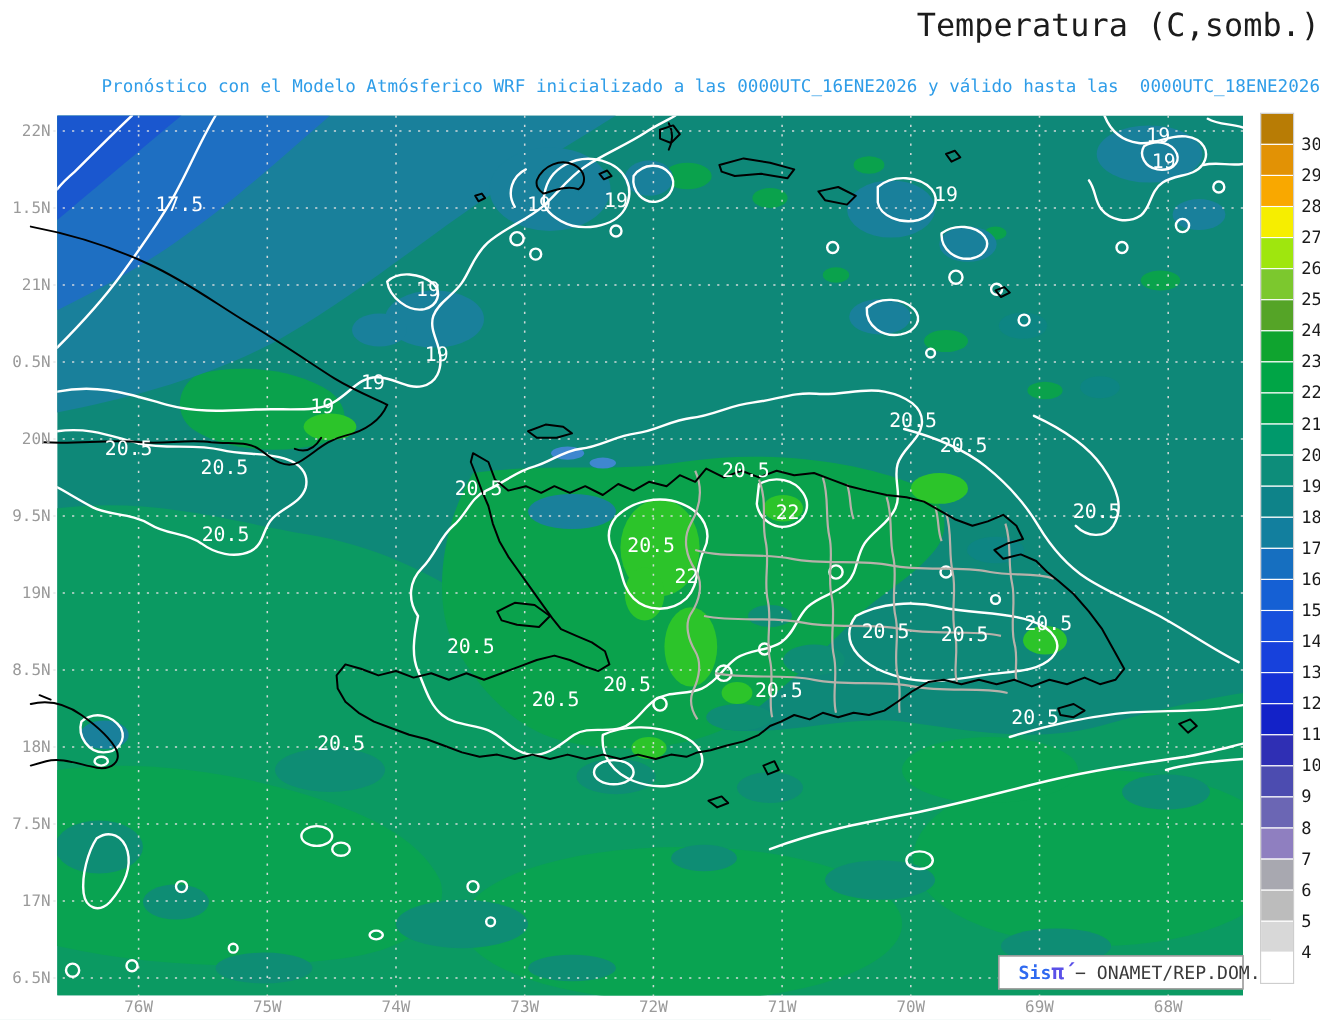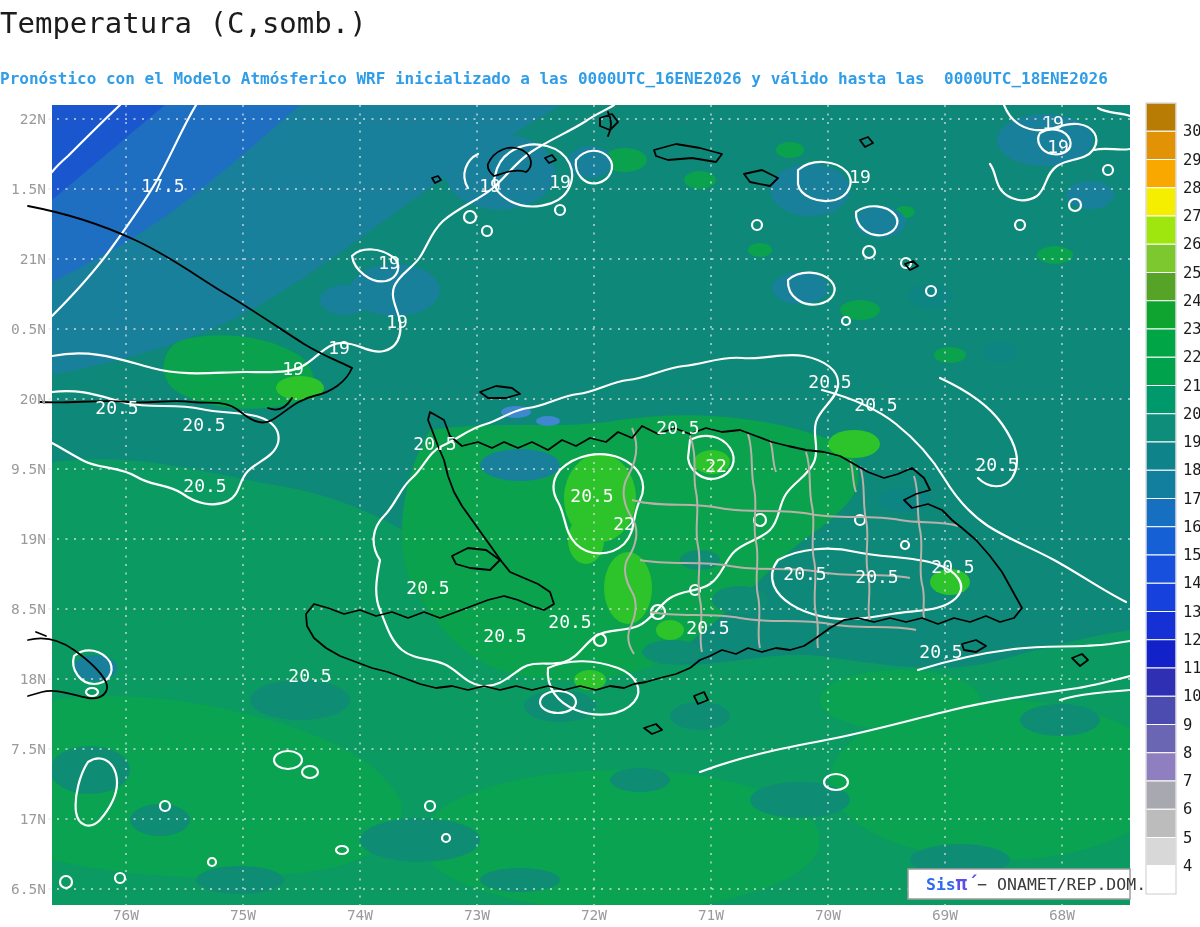--- a/index.html
+++ b/index.html
@@ -1,21 +1,21 @@
 <!DOCTYPE html>
 <html><head>
 <meta charset="utf-8">
 <style>
   html,body{margin:0;padding:0;background:#ffffff;}
   #stage{position:relative;width:1200px;height:927px;background:#fff;overflow:hidden;
          font-family:"DejaVu Sans Mono","Liberation Mono",monospace;}
-  .hdr{position:absolute;left:0;width:1200px;text-align:left;white-space:pre;}
+  .hdr{position:absolute;left:0;width:1200px;text-align:right;white-space:pre;}
   #title-line{top:6px;font-size:29px;color:#1c1c1c;letter-spacing:0px;}
   #sub1{top:45px;font-size:17.5px;color:#2424dd;font-weight:bold;}
-  #sub2{top:69px;font-size:16px;color:#2f9de8;font-weight:bold;}
+  #sub2{top:69px;font-size:16px;color:#2f9de8;font-weight:normal;}
   svg text{font-family:"DejaVu Sans Mono","Liberation Mono",monospace;}
   .latlon{font-size:14.5px;fill:#9a9a9a;}
   .cbnum{font-size:15.5px;fill:#1b1b1b;}
   .clab{font-size:18px;fill:#ffffff;}
   .badge-txt{font-size:16.5px;}
 </style>
 </head>
 <body>
 
 <div id="stage">

